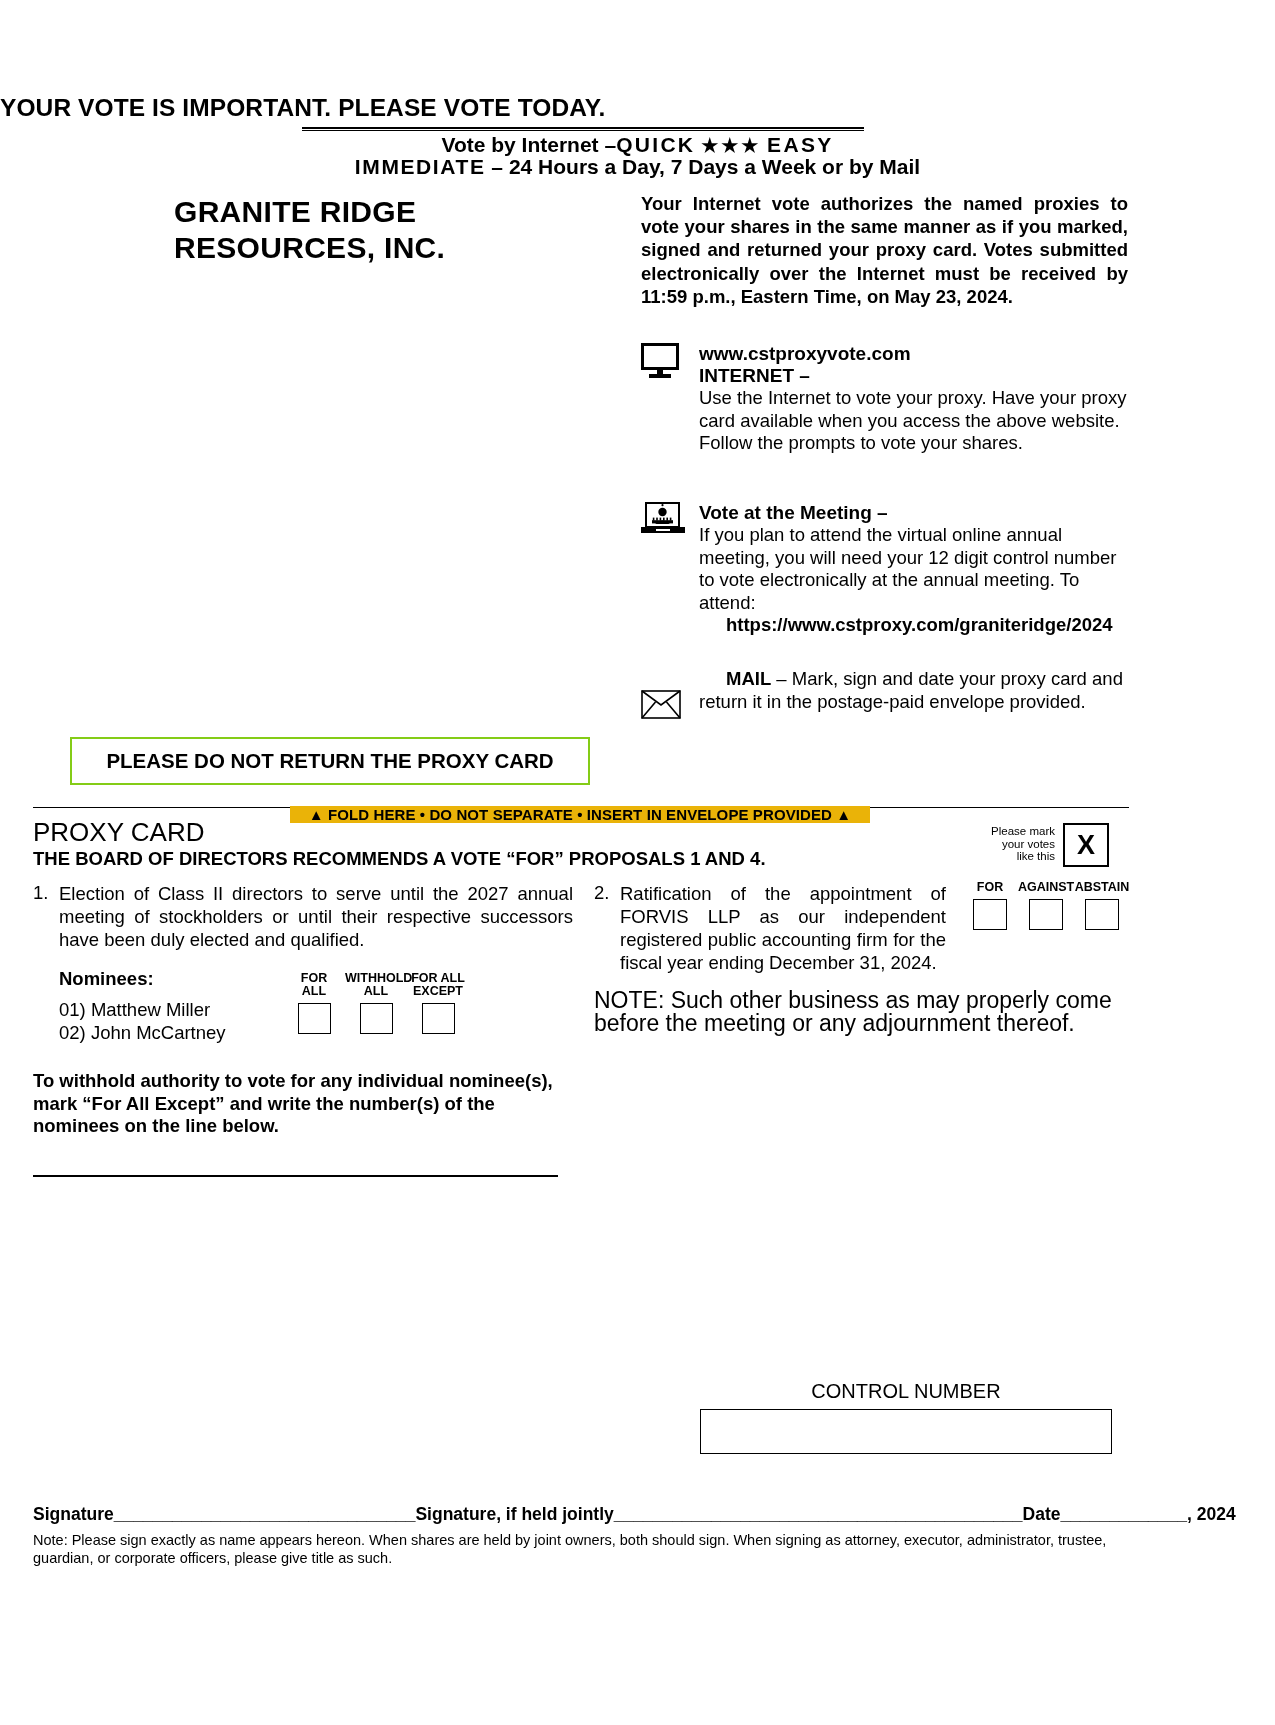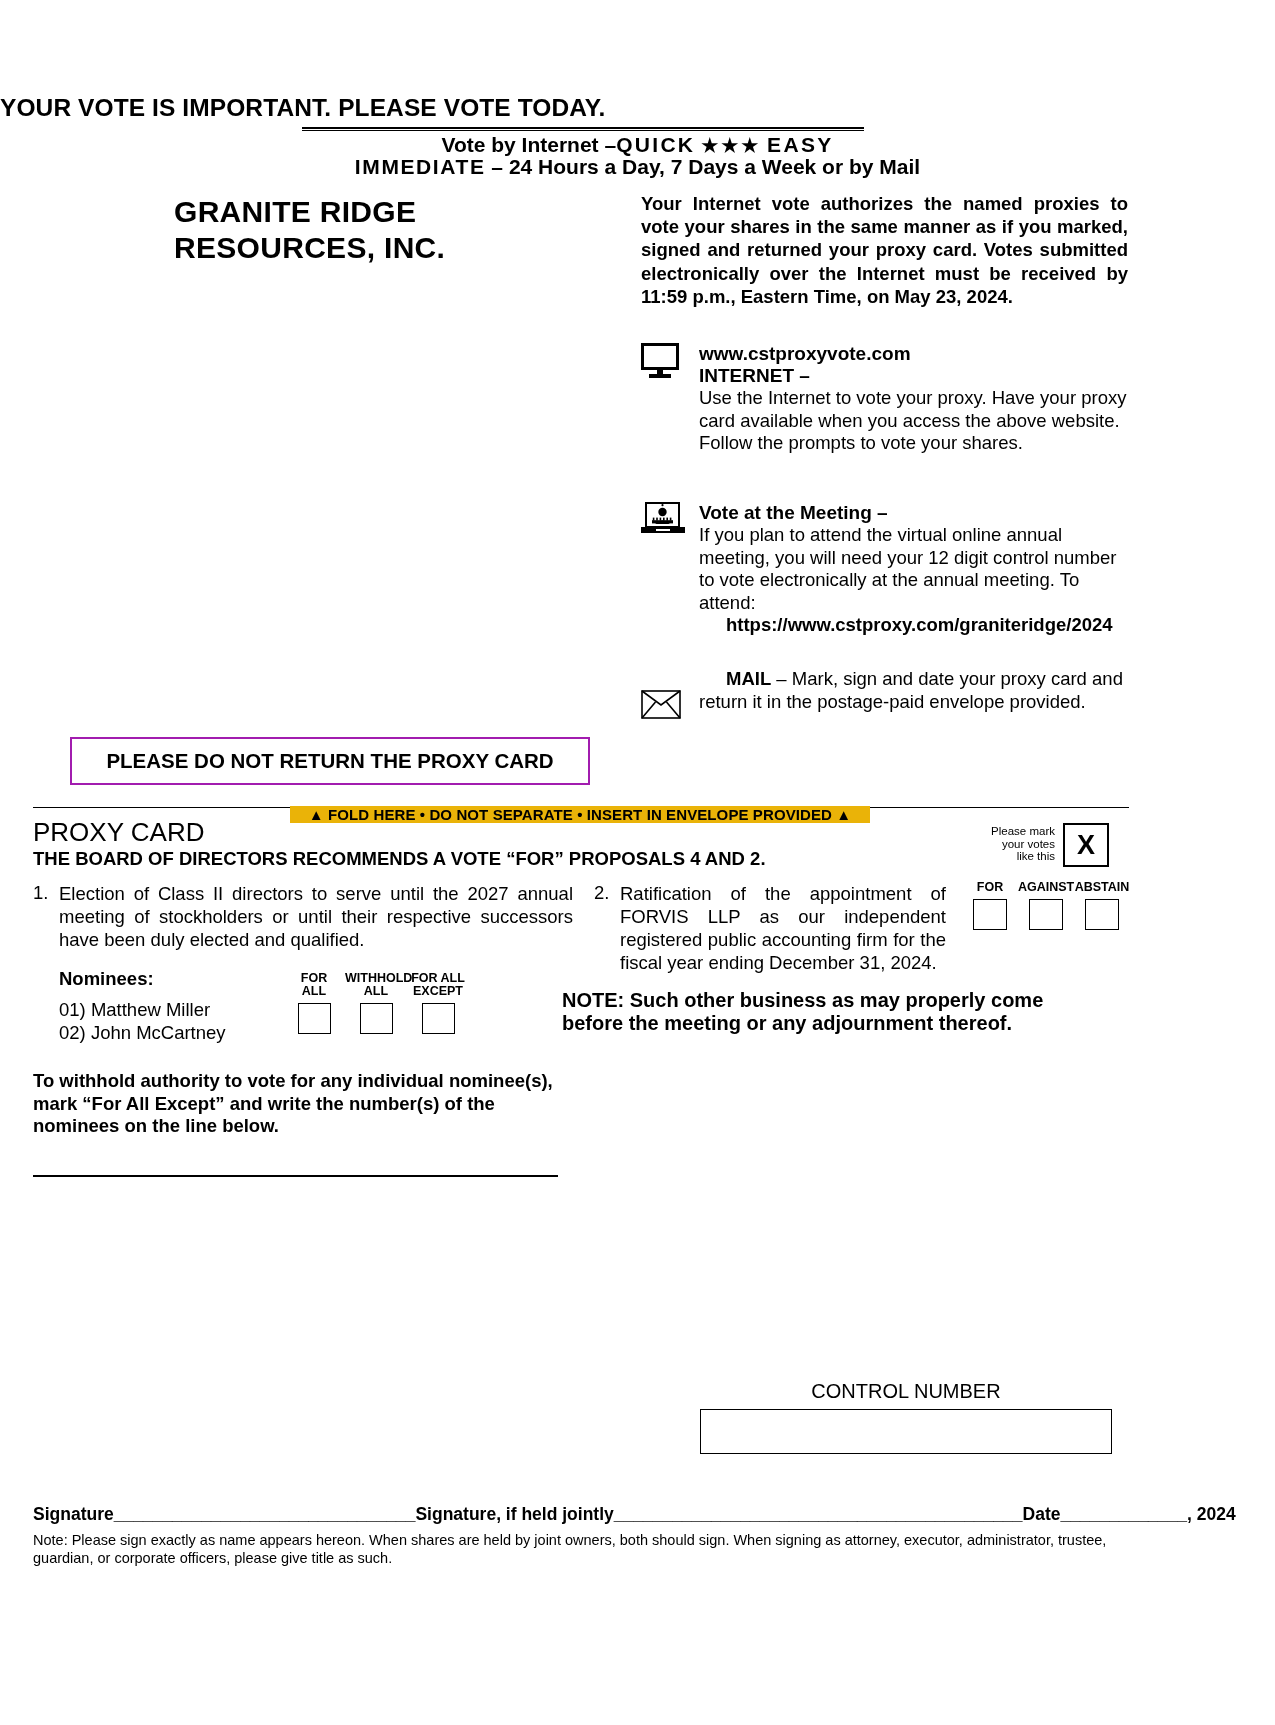--- a/index.html
+++ b/index.html
@@ -69,21 +69,21 @@
   
   .ico-monitor { width: 42px; height: 34px; position: relative; }
   .ico-monitor .scr { position: absolute; left: 0; top: 0; width: 38px; height: 27px;
      border: 3.5px solid #000; }
   .ico-monitor .nk { position: absolute; left: 16px; top: 27px; width: 6px; height: 5px; background: #000; }
   .ico-monitor .bs { position: absolute; left: 8px; top: 31px; width: 22px; height: 3.5px; background: #000; }
 
   
   .dnr {
     position: absolute; left: 70px; top: 737px; width: 520px; height: 48px;
-    border: 2px solid #a21caf;
+    border: 2px solid #84cc16;
     display: flex; align-items: center; justify-content: center;
     text-align: center;
     font-size: 20.5px; font-weight: bold; line-height: 22px;
   }
 
   
   .foldrule { position: absolute; left: 33px; top: 807px; width: 1096px; border-top: 1.2px solid #000; }
   .foldtxt {
     position: absolute; left: 290px; top: 806px; width: 580px;
     text-align: center; font-size: 15px; font-weight: bold; letter-spacing: 0.1px;
@@ -130,22 +130,22 @@
   .p2 .txt { margin-left: 26px; font-size: 18.5px; line-height: 23px; text-align: justify; }
 
   .p2-cols { position: absolute; left: 962px; top: 880px; width: 170px; }
   .p2-col { position: absolute; text-align: center; width: 56px; }
   .p2-col .lbl { font-size: 12.5px; font-weight: bold; }
   .p2-col .box { width: 34px; height: 31px; border: 1.8px solid #000; margin: 5px auto 0; }
   #pc1 { left: 0; }
   #pc2 { left: 56px; }
   #pc3 { left: 112px; }
 
-  .note2 { position: absolute; left: 562px; top: 989px; width: 535px;
-      font-size: 20px; font-weight: bold; line-height: 22.5px; }
+  .note2 { position: absolute; left: 594px; top: 989px; width: 535px;
+      font-size: 23px; font-weight: normal; line-height: 22.5px; }
 
   
   .cn-lbl { position: absolute; left: 700px; top: 1380px; width: 412px; text-align: center;
       font-size: 20px; }
   .cn-box { position: absolute; left: 700px; top: 1409px; width: 412px; height: 45px;
       border: 1.5px solid #000; }
 
   
   .sigrow { position: absolute; left: 33px; top: 1504px; width: 1100px;
       font-size: 17.5px; font-weight: bold; white-space: nowrap; }
@@ -230,21 +230,21 @@
 <div class="dnr">
   <div>
     <div>PLEASE DO NOT RETURN THE PROXY CARD</div>
   </div>
 </div>
 
 <div class="foldrule"></div>
 <div class="foldtxt">▲ FOLD HERE • DO NOT SEPARATE • INSERT IN ENVELOPE PROVIDED ▲</div>
 
 <div class="proxy-card-title">PROXY CARD</div>
-<div class="bod-rec">THE BOARD OF DIRECTORS RECOMMENDS A VOTE “FOR” PROPOSALS 4 AND 2.</div>
+<div class="bod-rec">THE BOARD OF DIRECTORS RECOMMENDS A VOTE “FOR” PROPOSALS 1 AND 4.</div>
 
 <div class="markbox">
   <div class="txt">
     <div>Please mark</div>
     <div>your votes</div>
     <div>like this</div>
   </div>
   <div class="xbox">X</div>
 </div>
 

